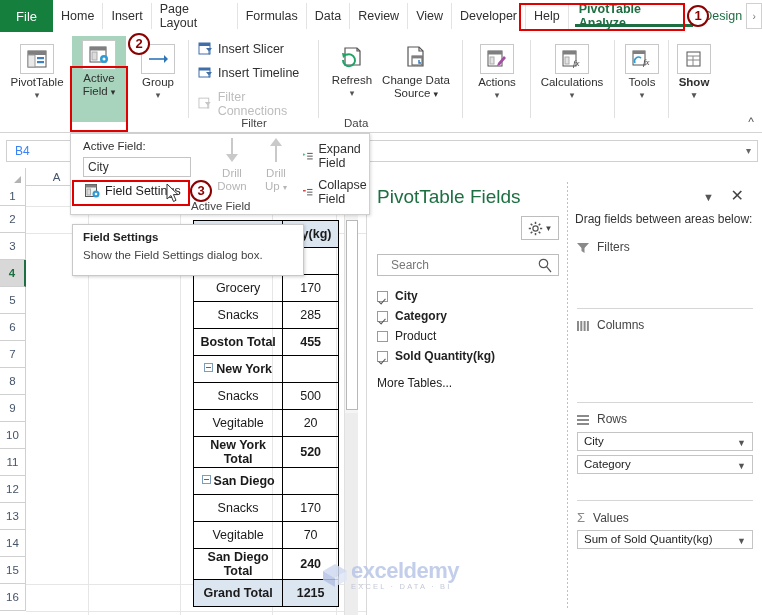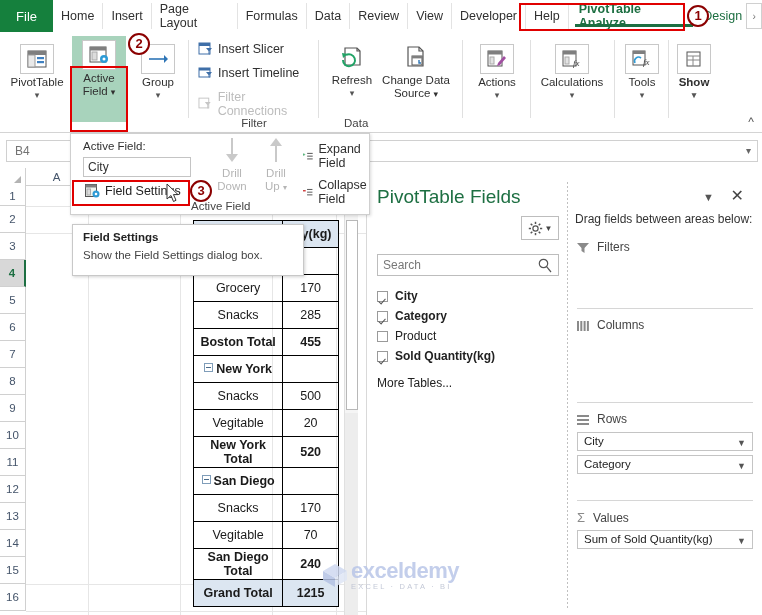--- a/index.html
+++ b/index.html
@@ -76,21 +76,21 @@
     position:absolute; width:22px; height:22px; border-radius:50%;
     border:2.5px solid #8b0000; color:#8b0000; background:#fff;
     font-size:13px; font-weight:bold; text-align:center; line-height:18px;
     z-index:60;
   }
 
   
   .fbar { position:absolute; left:0; top:140px; width:762px; height:26px; }
   .namebox {
     position:absolute; left:6px; top:0; width:98px; height:22px;
-    border:1px solid #d0d0d0; background:#fff; font-size:12px; color:#737373;
+    border:1px solid #d0d0d0; background:#fff; font-size:12px; color:#3b82f6;
     padding-left:8px; line-height:20px;
   }
   .fbox {
     position:absolute; left:110px; top:0; right:4px; height:22px;
     border:1px solid #d0d0d0; background:#fff;
   }
   .fbox .caret {
     position:absolute; right:6px; top:4px; font-size:10px; color:#666;
   }
 
@@ -169,21 +169,21 @@
   .pane-close { position:absolute; right:18px; top:18px; font-size:16px; color:#444; }
   .choose { position:absolute; left:10px; top:48px; width:145px; font-size:12px; color:#333; line-height:15px; }
   .gearbtn {
     position:absolute; left:154px; top:48px; width:38px; height:24px;
     border:1px solid #bdbdbd; background:#fff; display:flex; align-items:center;
     justify-content:center; gap:2px;
   }
   .searchbox {
     position:absolute; left:10px; top:86px; width:182px; height:22px;
     border:1px solid #bdbdbd; background:#fff; font-size:12px; color:#777;
-    padding-left:5px; line-height:20px;
+    padding-left:13px; line-height:20px;
   }
   .searchbox .mag { position:absolute; right:6px; top:3px; }
   .fieldlist { position:absolute; left:10px; top:118px; width:190px; }
   .fitem { display:flex; align-items:center; height:20px; gap:7px; font-size:12px; color:#222; }
   .fitem.bold { font-weight:bold; }
   .cbox { width:11px; height:11px; border:1px solid #9a9a9a; background:#fff; position:relative; }
   .cbox.on::after {
     content:""; position:absolute; left:2px; top:5px; width:3px; height:6px;
     border:solid #555; border-width:0 1.5px 1.5px 0; transform:rotate(42deg);
   }

